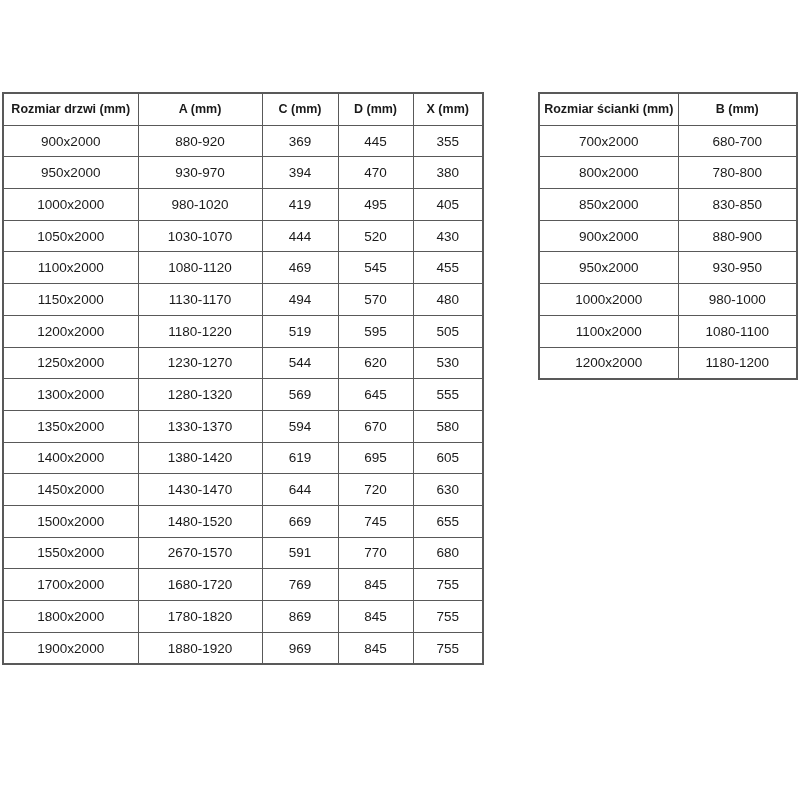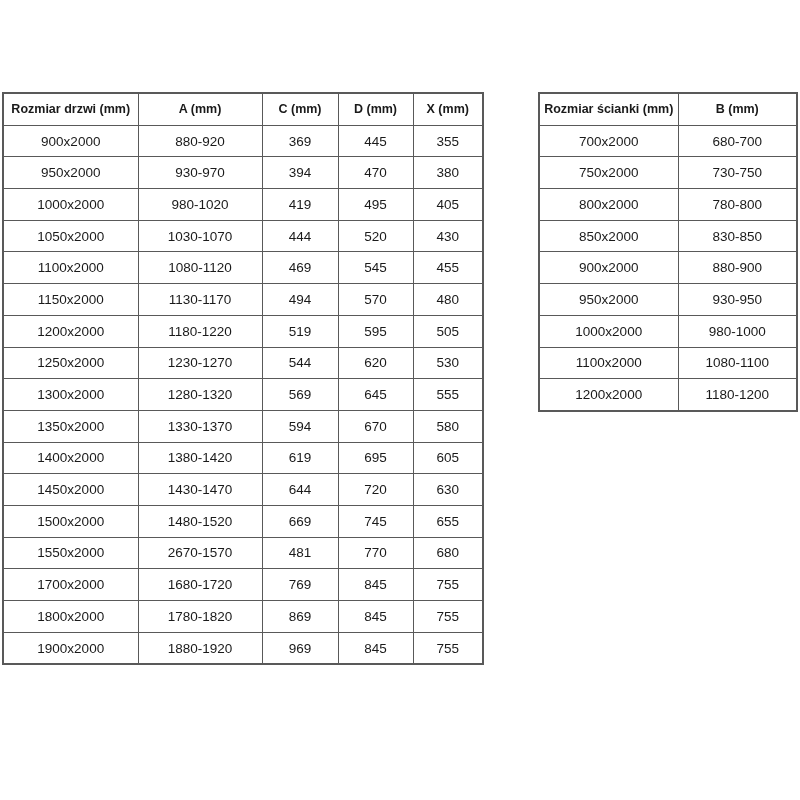--- a/index.html
+++ b/index.html
@@ -167,21 +167,21 @@
         <tr>
           <td>1500x2000</td>
           <td>1480-1520</td>
           <td>669</td>
           <td>745</td>
           <td>655</td>
         </tr>
         <tr>
           <td>1550x2000</td>
           <td>2670-1570</td>
-          <td>481</td>
+          <td>591</td>
           <td>770</td>
           <td>680</td>
         </tr>
         <tr>
           <td>1700x2000</td>
           <td>1680-1720</td>
           <td>769</td>
           <td>845</td>
           <td>755</td>
         </tr>
@@ -212,24 +212,20 @@
           <th>Rozmiar ścianki (mm)</th>
           <th>B (mm)</th>
         </tr>
       </thead>
       <tbody>
         <tr>
           <td>700x2000</td>
           <td>680-700</td>
         </tr>
         <tr>
-          <td>750x2000</td>
-          <td>730-750</td>
-        </tr>
-        <tr>
           <td>800x2000</td>
           <td>780-800</td>
         </tr>
         <tr>
           <td>850x2000</td>
           <td>830-850</td>
         </tr>
         <tr>
           <td>900x2000</td>
           <td>880-900</td>

